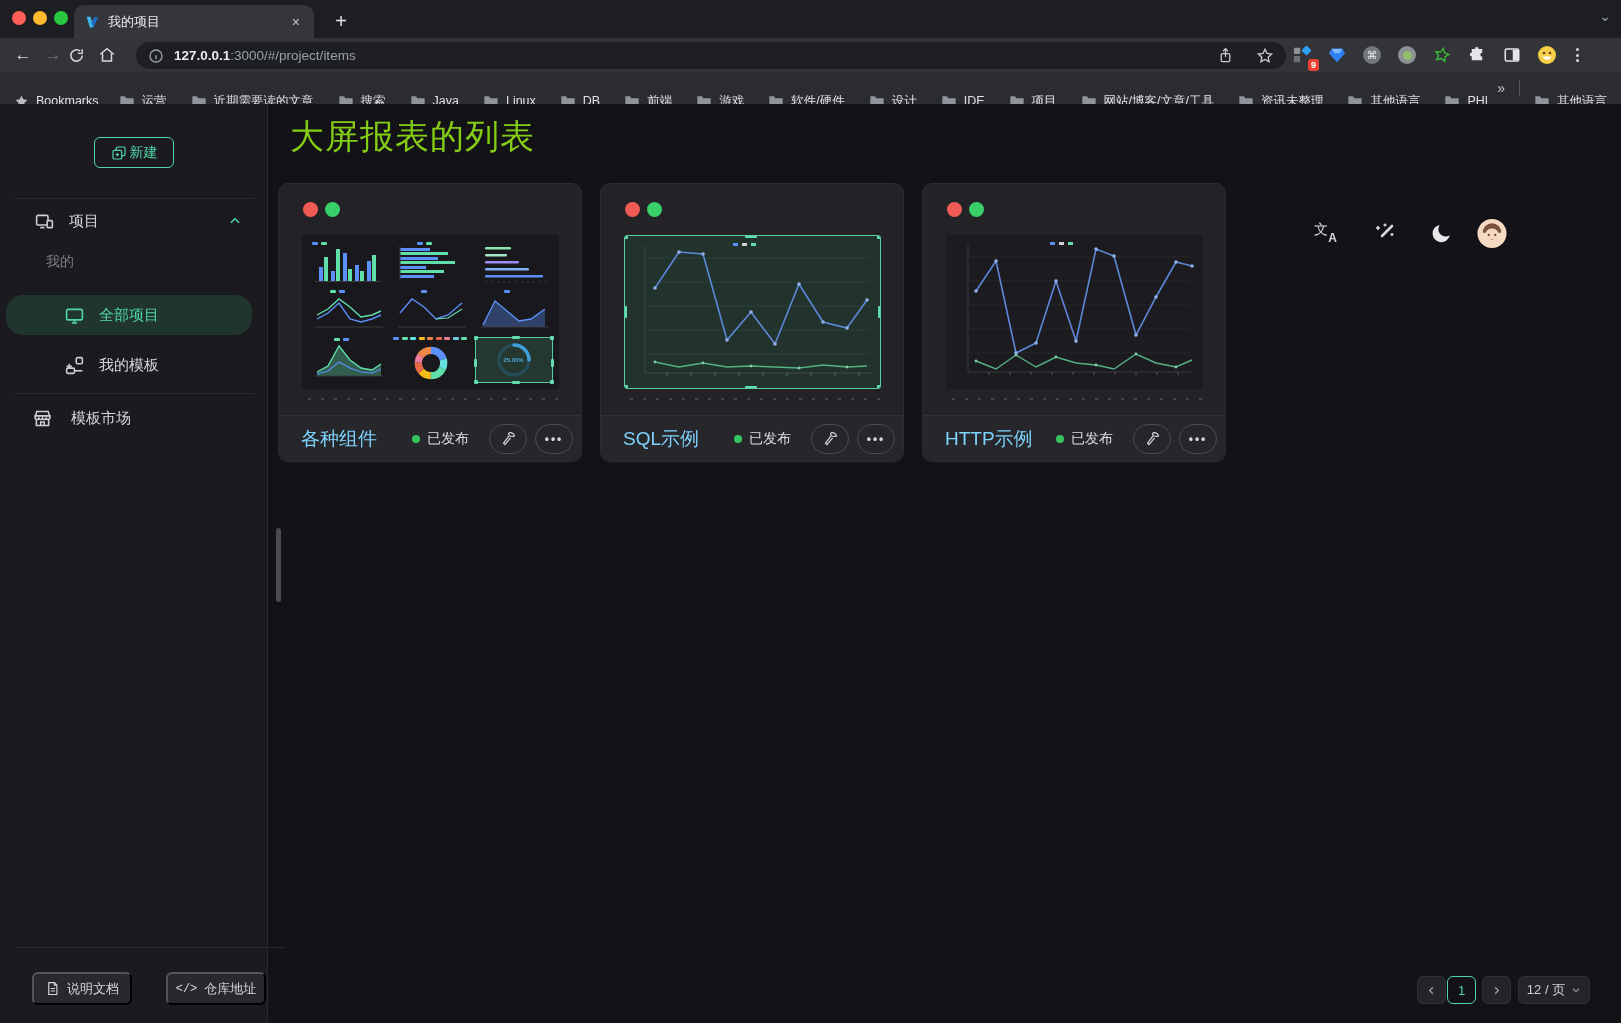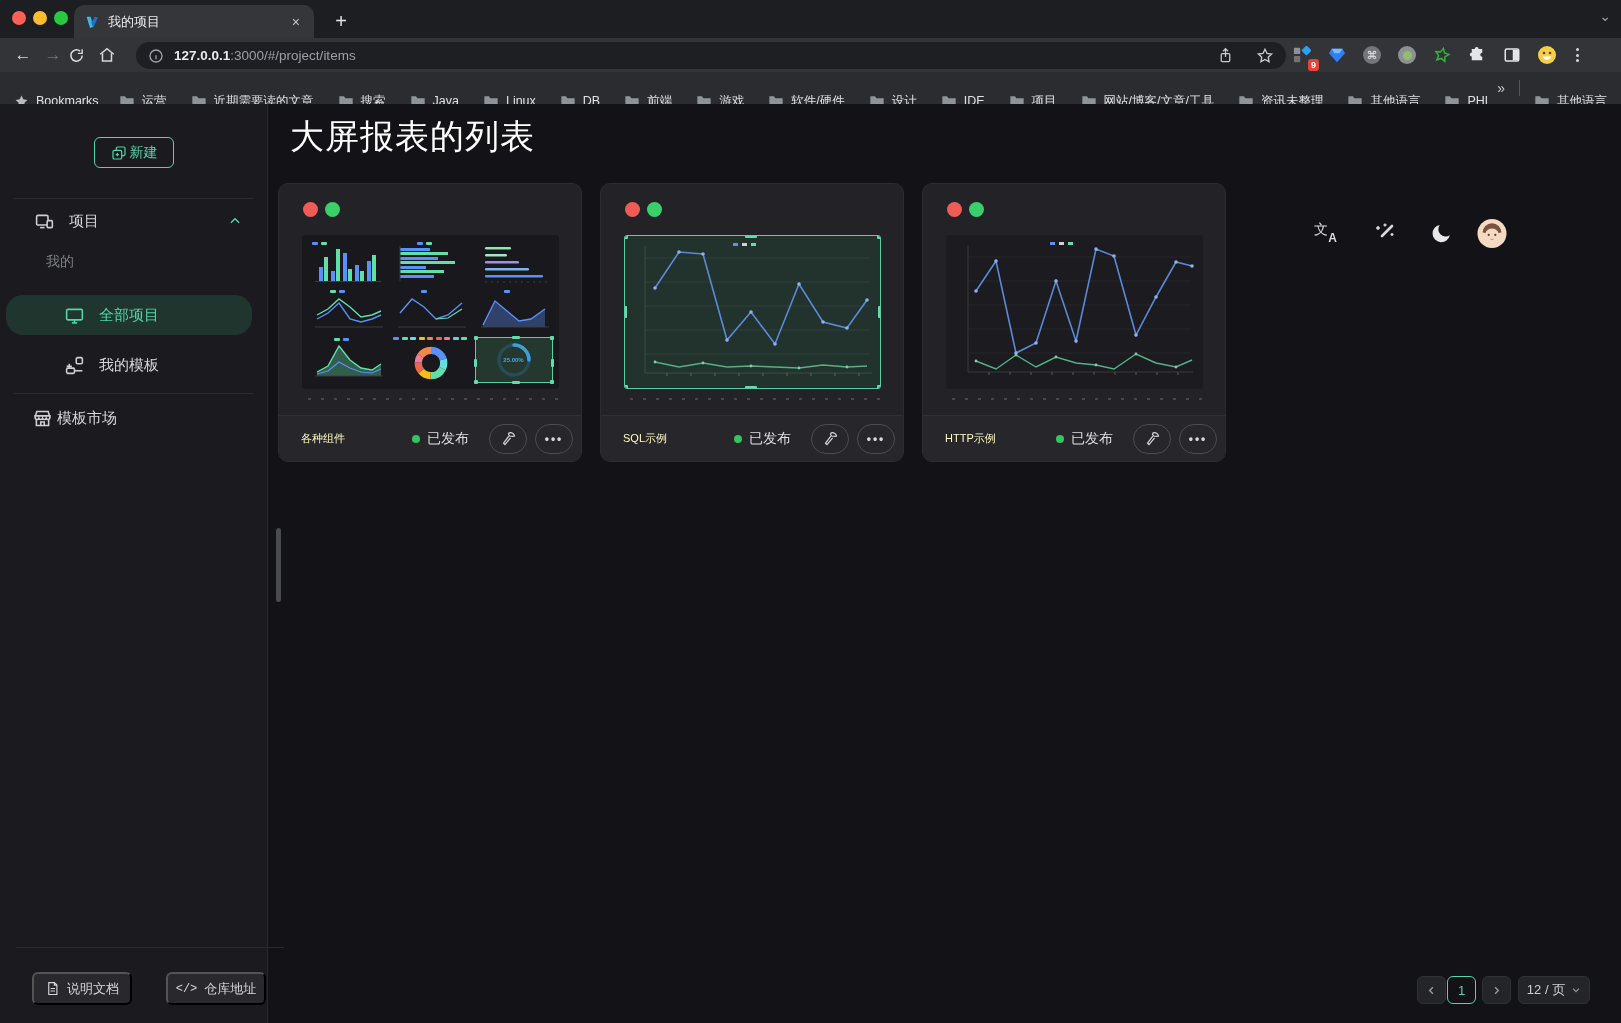--- a/index.html
+++ b/index.html
@@ -54,36 +54,36 @@
   .side-div { position:absolute; left:14px; width:240px; height:1px; background:#2c2c30; }
   .side-row { position:absolute; display:flex; align-items:center; color:#d6d6d9; font-size:15px; }
   .row-sel { background:#20352e; border-radius:17px; color:#51d6a9; }
   .grp-label { color:#7e7f83; font-size:14px; }
   #side-bottom { position:absolute; left:16px; bottom:0; width:268px; height:76px; border-top:1px solid #2a2a2e; }
   .side-btn { position:absolute; top:24px; height:33px; background:#29292d; border-radius:6px; color:#d7d7da;
     font-size:13px; display:flex; align-items:center; justify-content:center; gap:7px; }
 
   #scroll-thumb { position:absolute; left:276px; top:424px; width:5px; height:74px; background:#4a4b4f; border-radius:3px; }
 
-  #page-title { position:absolute; left:290px; top:10px; font-size:34px; color:#ffffff; letter-spacing:1px; }
+  #page-title { position:absolute; left:290px; top:10px; font-size:34px; color:#84cc16; letter-spacing:1px; }
   .hdr-ic { position:absolute; top:114px; width:30px; height:30px; display:flex; align-items:center; justify-content:center; }
 
   
   .card { position:absolute; top:79px; width:304px; height:279px; background:#232327; border:1px solid #2c2d31; border-radius:10px; }
   .dotR { position:absolute; left:24px; top:18px; width:15px; height:15px; border-radius:50%; background:#f05c55; }
   .dotG { position:absolute; left:46px; top:18px; width:15px; height:15px; border-radius:50%; background:#39cf69; }
   .thumb { position:absolute; left:23px; top:51px; width:257px; height:154px; border-radius:3px; overflow:hidden; }
   .thumb-dark { background:#19191d; }
   .thumb-sel { background:#22332d; border:1px solid #57cfa2; }
   .hnd { position:absolute; background:#62dcae; border-radius:1px; }
   .dotsrow { position:absolute; left:24px; top:213px; width:256px; height:4px;
     background-image:radial-gradient(circle, #46464b 1.2px, transparent 1.3px); background-size:13px 4px; }
   .cfoot { position:absolute; left:0; bottom:0; width:302px; height:46px; background:#27272b; border-top:1px solid #313135;
     border-radius:0 0 10px 10px; display:flex; align-items:center; padding:0 8px 0 22px; }
-  .cname { font-size:11px; color:#fef9c3; flex:1; }
+  .cname { font-size:19px; color:#7dd3fc; flex:1; }
   .cstatus { display:flex; align-items:center; gap:7px; color:#dfdfe2; font-size:14px; margin-right:12px; }
   .cstatus i { width:8px; height:8px; border-radius:50%; background:#35c45f; }
   .cbtn { width:38px; height:30px; border:1px solid #4b4c50; border-radius:15px; background:transparent;
     display:flex; align-items:center; justify-content:center; color:#d8d8db; margin-left:8px; }
   .cbtn .ddd { letter-spacing:2px; font-size:12px; font-weight:700; color:#d8d8db; line-height:10px; }
 
   
   .mini-grid { position:absolute; inset:4px; display:grid; grid-template-columns:repeat(3,1fr); grid-template-rows:repeat(3,1fr); gap:4px; padding:2px; }
   .cell { display:flex; align-items:center; justify-content:center; position:relative; }
   .legend-dashes { position:absolute; top:1px; left:4px; display:flex; gap:2.5px; }
@@ -395,21 +395,21 @@
         <rect x="14" y="3" width="7" height="7" rx="1.5"></rect>
         <path d="M3 13 h6 M6 10 v6"></path>
         <rect x="3" y="15" width="9" height="6" rx="1.5"></rect>
           <path d="M12 18 h9"></path>
       </svg>
       <span>我的模板</span>
     </div>
 
     <div class="side-div" style="top:289px"></div>
 
-    <div class="side-row" style="left:32px; top:294px; height:40px; gap:4px">
+    <div class="side-row" style="left:32px; top:294px; height:40px; gap:18px">
       <svg width="21" height="21" viewBox="0 0 24 24" fill="none" stroke="#cfcfd3" stroke-width="1.8">
         <path d="M4 9 L5.5 4 H18.5 L20 9"></path>
         <path d="M3.5 9 h17 v2 a2.2 2.2 0 0 1 -4.3 .6 a2.2 2.2 0 0 1 -4.2 0 a2.2 2.2 0 0 1 -4.2 0 a2.2 2.2 0 0 1 -4.3 -.6 Z"></path>
         <path d="M5 13.5 V20 h14 V13.5"></path>
           <path d="M10 20 v-4 h4 v4"></path>
       </svg>
       <span>模板市场</span>
     </div>
 
     <div id="side-bottom">

